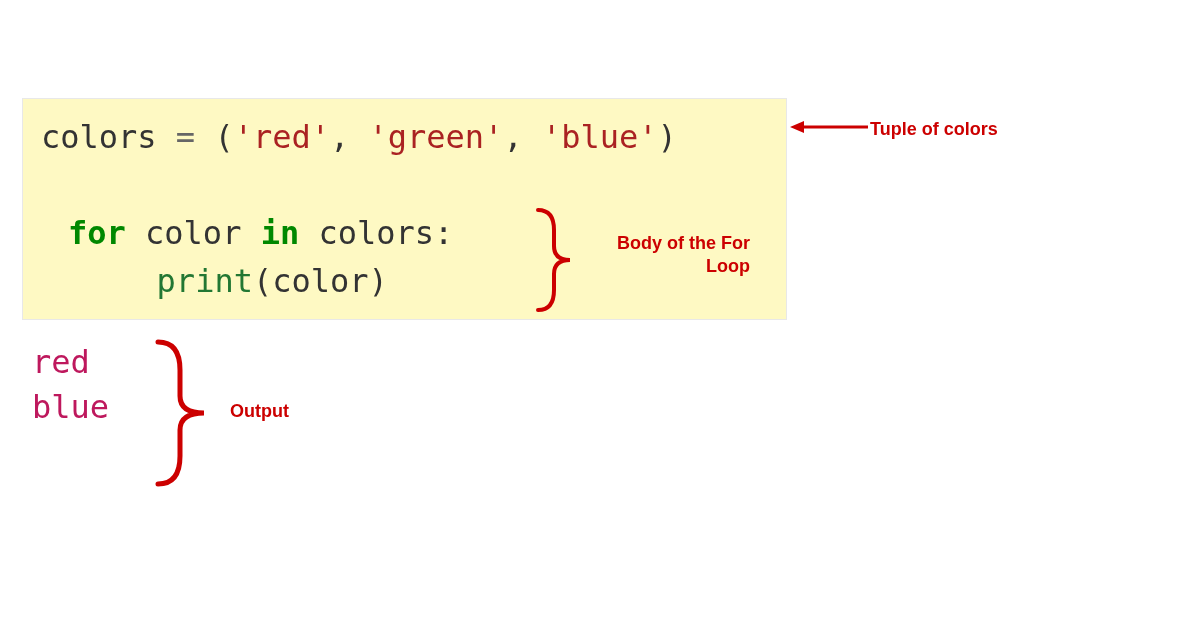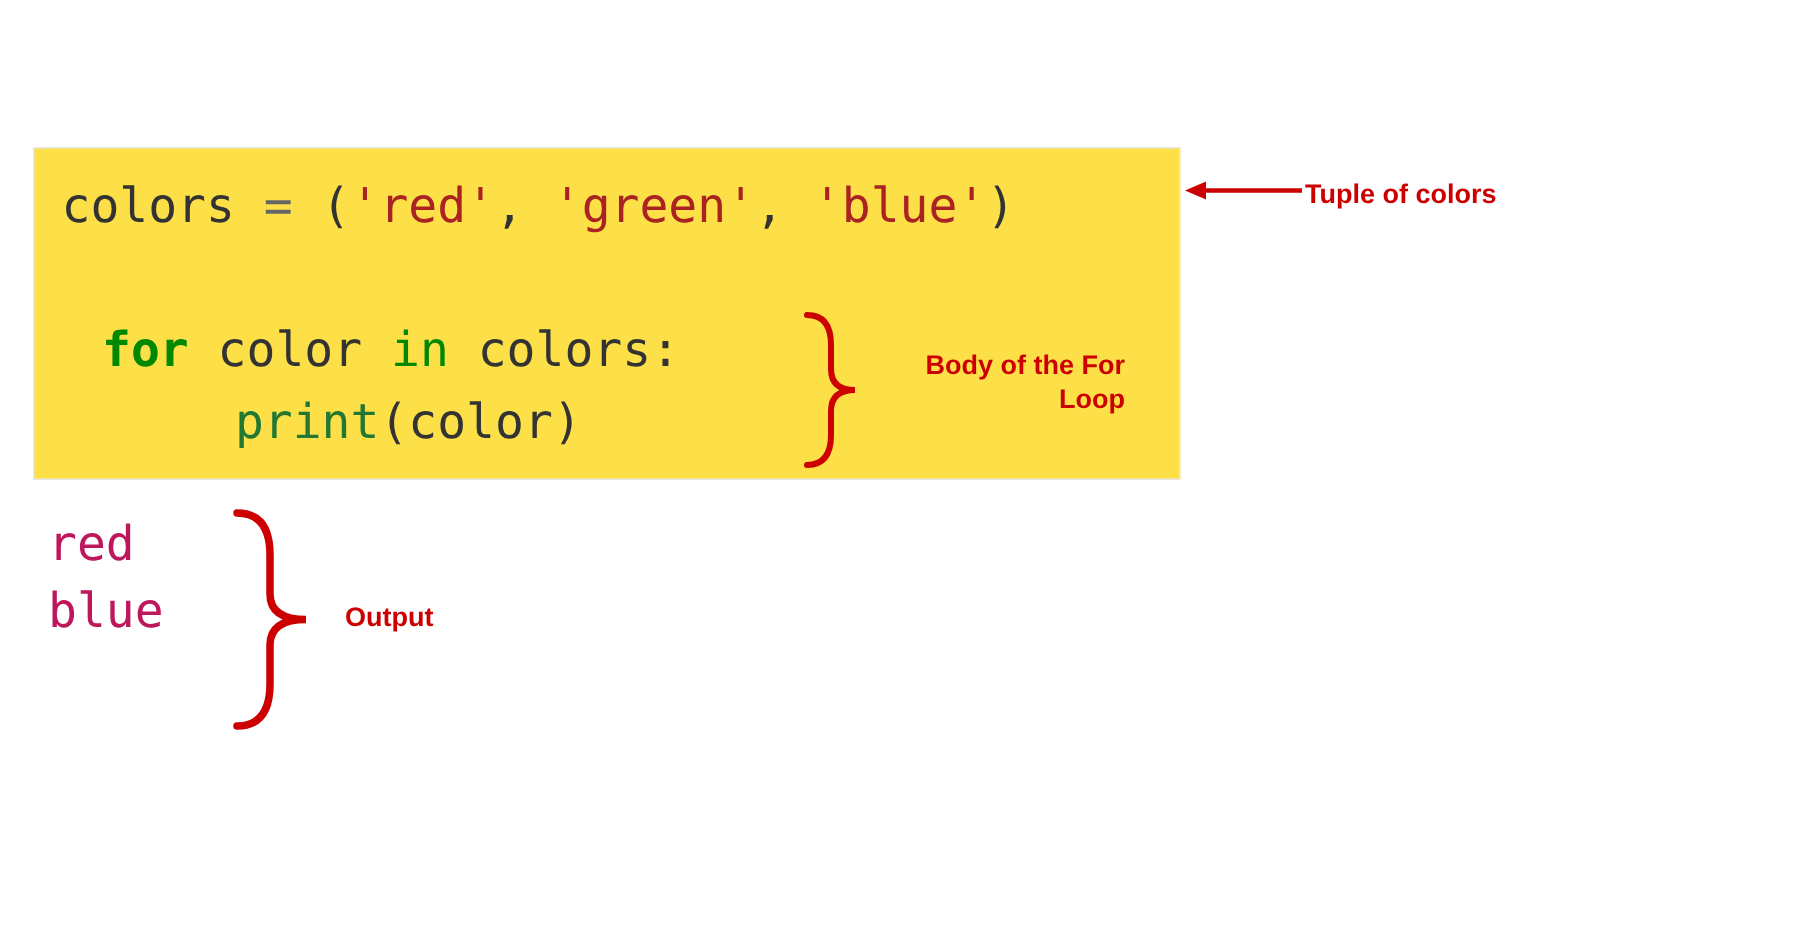--- a/index.html
+++ b/index.html
@@ -8,33 +8,33 @@
       height: 630px;
       background: #ffffff;
       font-family: "Consolas", "Menlo", "DejaVu Sans Mono", monospace;
       position: relative;
     }
     .code-block {
       position: absolute;
       left: 22px;
       top: 98px;
       width: 765px;
-      background: #fde047;
+      background: #fef9c3;
       border: 1px solid #e8e8e8;
       padding: 14px 18px 14px 18px;
       font-size: 32px;
       line-height: 1.5;
       color: #333;
     }
     .kw-var   { color: #333; }
     .kw-eq    { color: #666; }
     .kw-paren { color: #333; }
     .kw-str   { color: #aa2222; }
     .kw-for   { color: #008800; font-weight: bold; margin-left: 27px; }
-    .kw-in    { color: #008800; font-weight: normal; }
+    .kw-in    { color: #008800; font-weight: bold; }
     .kw-func  { color: #227733; }
     .kw-comma { color: #333; }
     .kw-colon { color: #333; }
     .code-line { white-space: pre; }
     .blank-line { height: 48px; }
 
     .output-block {
       position: absolute;
       left: 32px;
       top: 340px;

